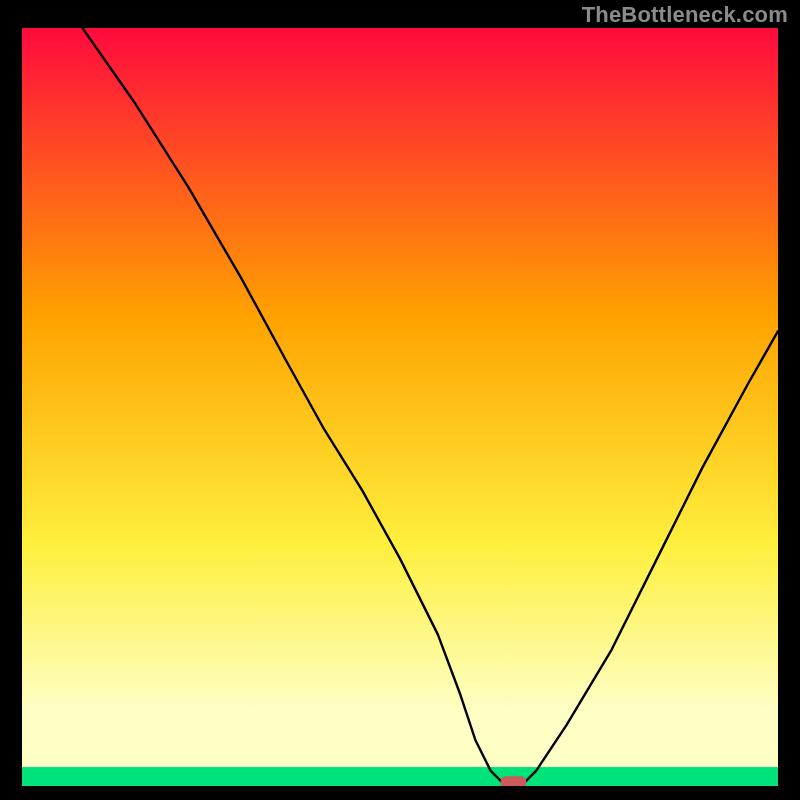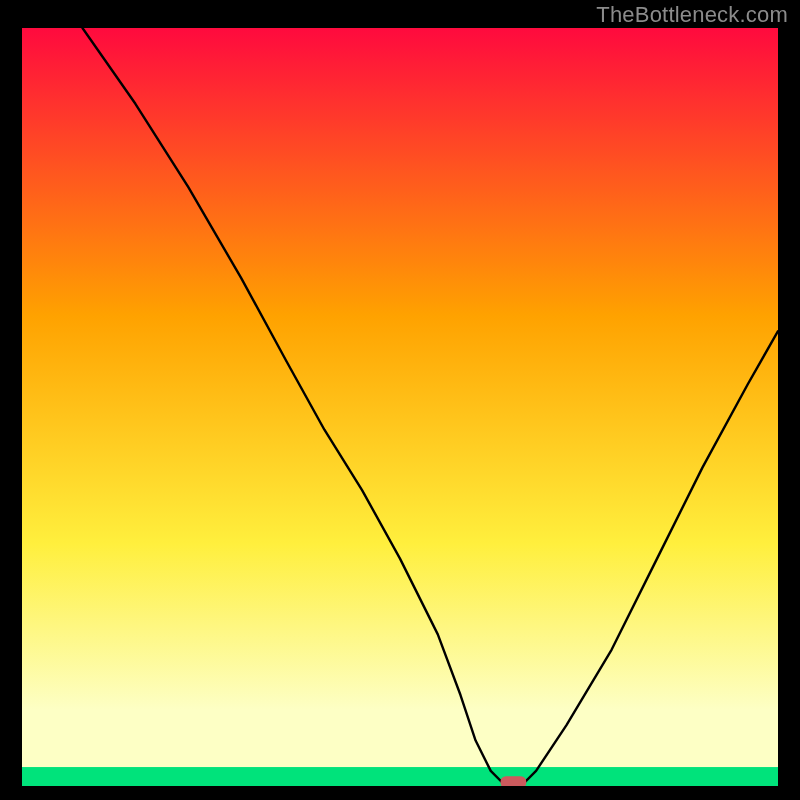--- a/index.html
+++ b/index.html
@@ -17,21 +17,21 @@
     width: 800px;
     height: 800px;
     background: #000;
   }
   .watermark {
     position: absolute;
     top: 2px;
     right: 12px;
     font-family: Arial, Helvetica, sans-serif;
     font-size: 22px;
-    font-weight: 400;
+    font-weight: 700;
     color: #8b8b8b;
     letter-spacing: 0.2px;
   }
   svg.plot {
     position: absolute;
     left: 22px;
     top: 28px;
     width: 756px;
     height: 758px;
     display: block;

